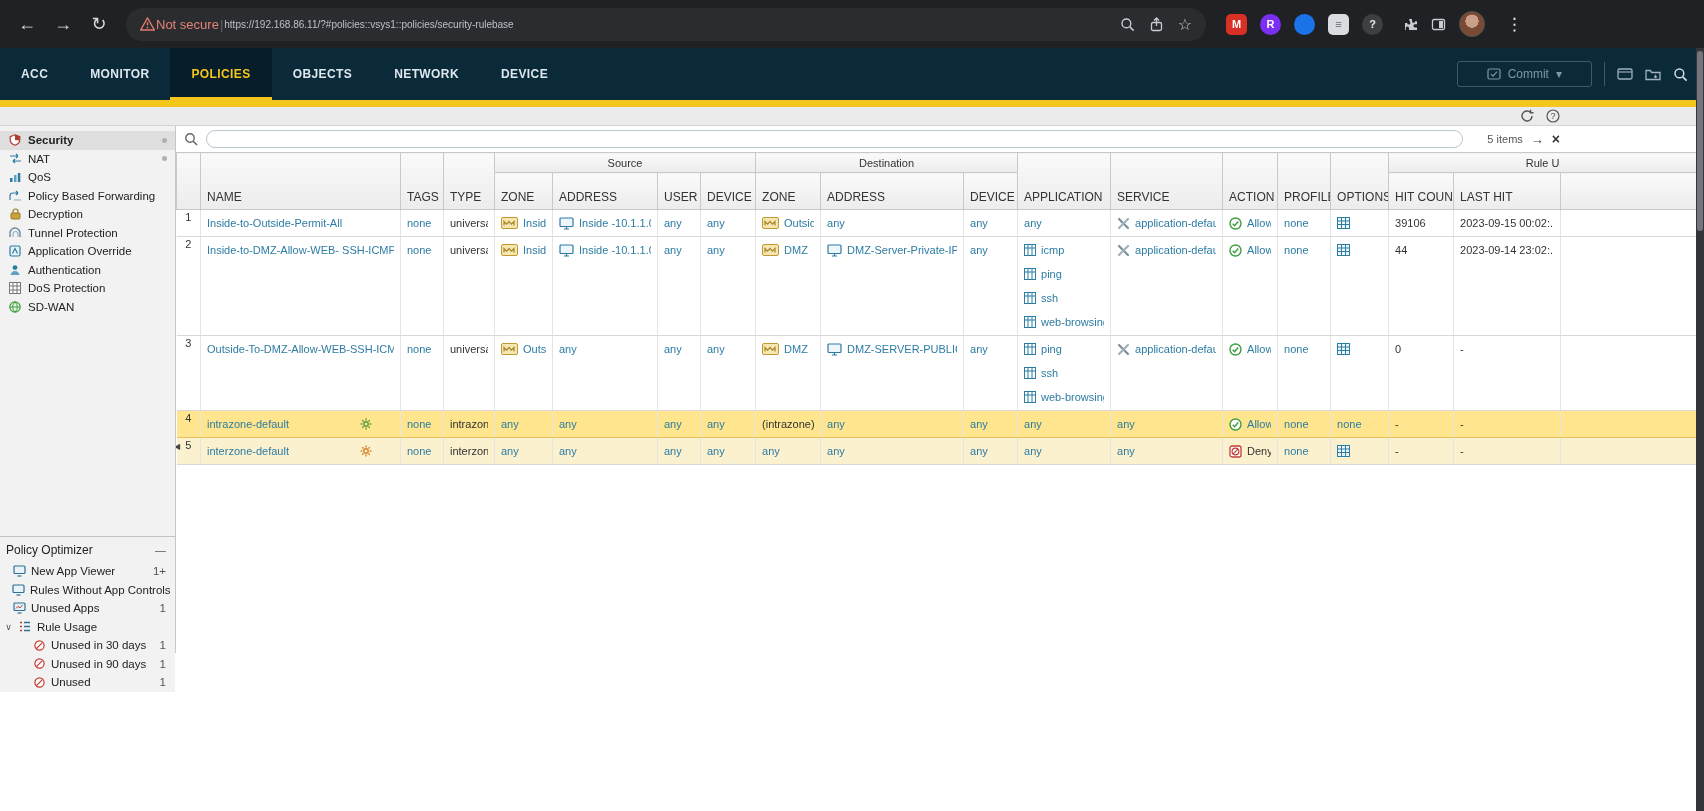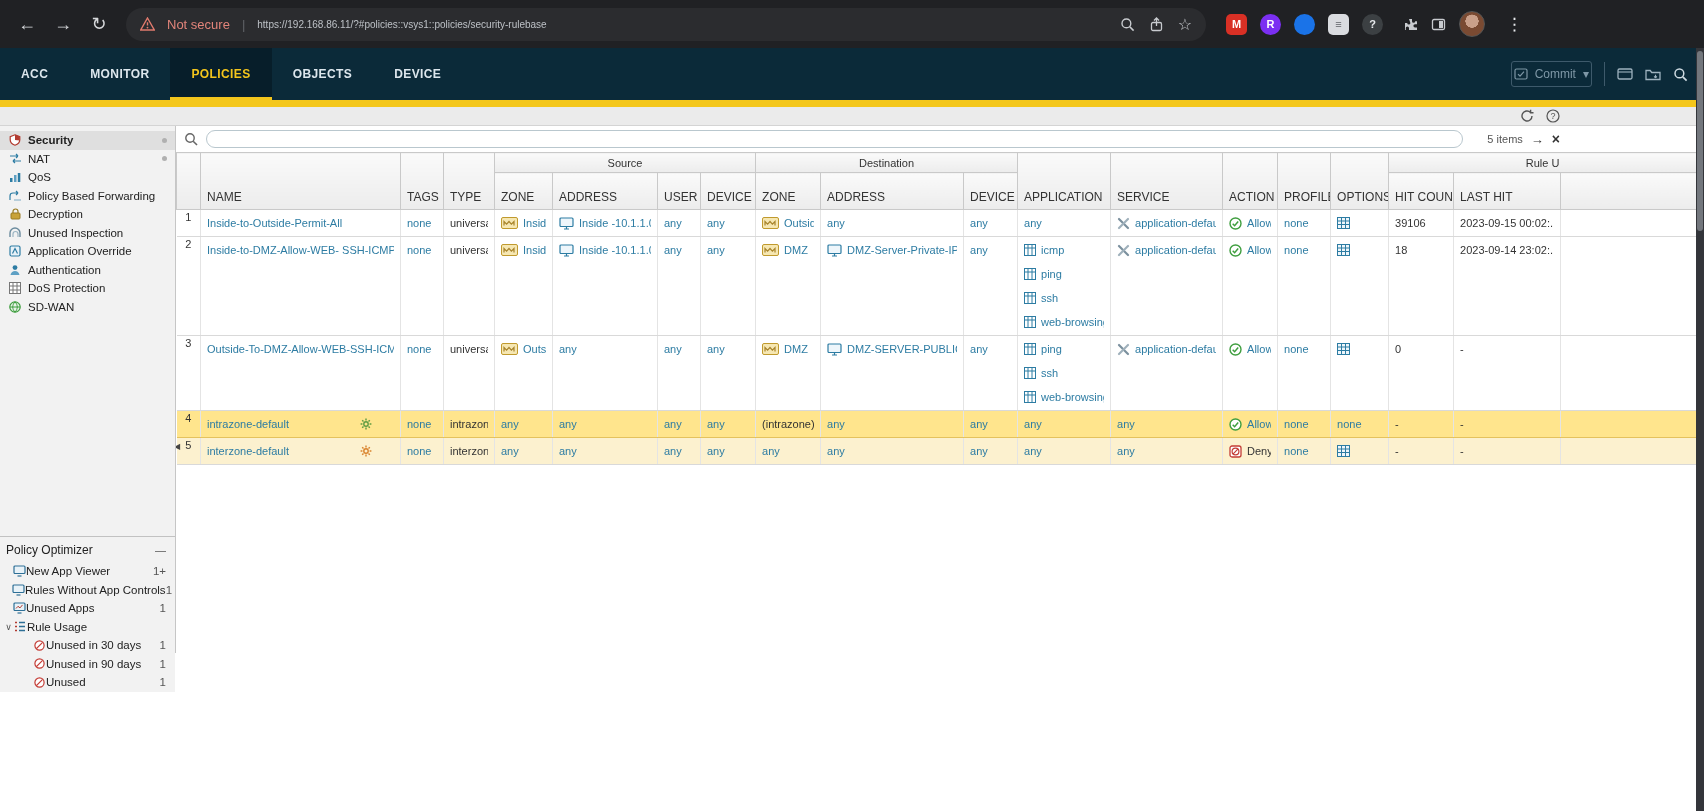--- a/index.html
+++ b/index.html
@@ -3,62 +3,62 @@
 <meta charset="utf-8">
 <style>
   *{margin:0;padding:0;box-sizing:border-box}
   html,body{width:1704px;height:811px;overflow:hidden}
   body{font-family:"Liberation Sans",sans-serif;background:#fff;font-size:12px}
   .screen{position:relative;width:1704px;height:811px}
 
   
   .browser-bar{height:48px;background:#202124;display:flex;align-items:center;padding:0 10px;gap:2px}
   .bicon{color:#d5d7da;font-size:18px;width:34px;height:34px;display:flex;align-items:center;justify-content:center;border-radius:50%;cursor:pointer;flex:0 0 auto}
-  .omnibox{flex:0 0 1080px;height:33px;background:#2b2c2f;border-radius:17px;display:flex;align-items:center;padding:0 14px;gap:12px;margin-left:8px;overflow:hidden}
+  .omnibox{flex:0 0 1080px;height:33px;background:#2b2c2f;border-radius:17px;display:flex;align-items:center;padding:0 14px;gap:1px;margin-left:8px;overflow:hidden}
   .notsecure{color:#e2847a;font-size:13px;white-space:nowrap}
   .omni-sep{color:#5f6368;font-size:13px}
   .url{color:#bdc1c6;font-size:10px;flex:1;white-space:nowrap;overflow:hidden}
   .omni-icons{display:flex;align-items:center;gap:14px}
   .star{color:#c8cbcf;font-size:16px}
   .ext-row{display:flex;align-items:center;gap:13px;margin-left:18px}
   .ext{width:21px;height:21px;display:flex;align-items:center;justify-content:center;font-size:11px;font-weight:bold;color:#fff;cursor:pointer}
   .ext.circle{border-radius:50%}
   .ext.rsquare{border-radius:5px}
   .avatar{width:26px;height:26px;border-radius:50%;background:radial-gradient(circle at 50% 38%, #caa08a 0 34%, #7a4a32 35% 100%);border:1px solid #555;cursor:pointer}
   .menu-dots{color:#e8eaed;font-size:17px;padding:0 8px;cursor:pointer}
 
   
   .app-header{height:52px;background:#0b2a39;display:flex;align-items:stretch;color:#fff}
   .logo{display:flex;align-items:center;gap:9px;padding-left:18px;width:200px;flex:0 0 auto}
   .logo-text{font-weight:bold;font-size:17px;letter-spacing:.5px;color:#fff}
   .nav{display:flex}
   .nav-tab{display:flex;align-items:center;padding:0 21px;font-size:12px;font-weight:600;color:#dde7ed;letter-spacing:.4px;cursor:pointer}
   .nav-tab.active{background:#071e2a;color:#f3c51c;box-shadow:inset 0 -3px 0 #f3c51c}
   .header-right{margin-left:auto;display:flex;align-items:center;gap:12px;padding-right:16px}
-  .commit-btn{border:1px solid #3e5a6b;color:#7e97a6;border-radius:3px;padding:5px 2px;font-size:12px;display:flex;gap:7px;align-items:center;cursor:pointer}
+  .commit-btn{border:1px solid #3e5a6b;color:#7e97a6;border-radius:3px;padding:5px 29px;font-size:12px;display:flex;gap:7px;align-items:center;cursor:pointer}
   .hdr-sep{width:1px;height:24px;background:#3e5a6b}
   .hdr-icon{display:flex;align-items:center;cursor:pointer}
 
   .gold-stripe{height:7px;background:#f4c71c}
 
   .subbar{height:19px;background:#ebebeb;border-bottom:1px solid #d4d4d4;display:flex;align-items:center;justify-content:flex-end;gap:12px;padding-right:144px}
   .subbar .hdr-icon{cursor:pointer}
 
   
   .workspace{display:flex;height:527px}
   .sidebar{width:176px;flex:0 0 176px;background:#f2f2f2;border-right:1px solid #c6c6c6;position:relative;font-size:11.5px;color:#222}
   .sb-list{padding-top:5px}
   .sb-item{height:18.5px;display:flex;align-items:center;gap:6px;padding:0 8px;cursor:pointer;white-space:nowrap}
   .sb-item.selected{background:#dfdfdf;font-weight:bold}
   .sb-icon{display:flex;align-items:center;width:14px;justify-content:center}
   .sb-dot{margin-left:auto;width:5px;height:5px;border-radius:50%;background:#b0b0b0}
   .optimizer{position:absolute;top:410px;left:0;right:0;border-top:1px solid #c2c2c2;background:#f2f2f2}
   .opt-title{display:flex;justify-content:space-between;align-items:center;padding:6px 9px 5px 6px;font-size:12px;color:#222}
   .opt-min{color:#555;cursor:pointer;font-size:11px}
-  .opt-item{height:18.5px;display:flex;align-items:center;padding:0 9px 0 12px;cursor:pointer;white-space:nowrap}
+  .opt-item{height:18.5px;display:flex;align-items:center;gap:5px;padding:0 9px 0 12px;cursor:pointer;white-space:nowrap}
   .opt-item.child{padding-left:32px}
   .opt-item.parent{padding-left:4px}
   .opt-count{margin-left:auto;color:#555}
   .chev{color:#555;font-size:9px;width:9px;text-align:center}
 
   .main{flex:1;position:relative;background:#fff;overflow:hidden}
   .searchrow{height:26px;display:flex;align-items:center;gap:8px;padding:0 144px 0 8px}
   .search-glass{display:flex;align-items:center}
   .filter-input{flex:1;height:18px;border:1px solid #b9c7ce;border-radius:9px;outline:none;padding:0 10px;font-size:11px;font-family:"Liberation Sans",sans-serif;background:#fff;color:#333}
   .items-count{font-size:11px;color:#555;white-space:nowrap;margin-left:16px}
@@ -144,20 +144,21 @@
       <span class="menu-dots">⋮</span>
     </div>
   </div>
 
   <div class="app-header">
     <nav class="nav">
         <div class="nav-tab">ACC</div>
         <div class="nav-tab">MONITOR</div>
         <div class="nav-tab active">POLICIES</div>
         <div class="nav-tab">OBJECTS</div>
+        <div class="nav-tab">NETWORK</div>
         <div class="nav-tab">DEVICE</div>
       </nav>
     <div class="header-right">
       <div class="commit-btn">
         <span class="cicon">
           <svg width="14" height="12">
               <rect x="1" y="1" width="12" height="10" rx="1.5" fill="none" stroke="#7e97a6" stroke-width="1.2"></rect>
               <path d="M4 6.2l2 2 4-4.5" fill="none" stroke="#7e97a6" stroke-width="1.2"></path>
             </svg>
         </span>
@@ -255,21 +256,21 @@
             </span>
             <span>Decryption</span>
           </div>
           <div class="sb-item">
             <span class="sb-icon">
               <svg width="13" height="11">
                 <path d="M1 10V6a5 5 0 0110 0v4" fill="none" stroke="#6b8b9e" stroke-width="1.4"></path>
                 <path d="M4 10V7a2.5 2.5 0 015 0v3" fill="none" stroke="#9ab4c2" stroke-width="1.2"></path>
               </svg>
             </span>
-            <span>Unused Inspection</span>
+            <span>Tunnel Protection</span>
           </div>
           <div class="sb-item">
             <span class="sb-icon">
               <svg width="12" height="12">
                 <rect x="1" y="1" width="10" height="10" rx="1.5" fill="#e8f2f8" stroke="#2d7ca3" stroke-width="1.2"></rect>
                 <path d="M3.5 8.5L6 3.5l2.5 5" fill="none" stroke="#2d7ca3" stroke-width="1.2"></path>
               </svg>
             </span>
             <span>Application Override</span>
           </div>
@@ -718,21 +719,21 @@
                     <span class="cicon">
                       <svg width="13" height="12">
                         <rect x="0.5" y="0.5" width="12" height="11" fill="#eef6fb" stroke="#2d7ca3"></rect>
                         <path d="M0.5 4h12M0.5 7.5h12M4.5 0.5v11M8.5 0.5v11" stroke="#2d7ca3" stroke-width="1"></path>
                       </svg>
                     </span>
                   </div>
                 </td>
                 <td>
                   <div class="ci">
-                    <span class="plain">18</span>
+                    <span class="plain">44</span>
                   </div>
                 </td>
                 <td>
                   <div class="ci">
                     <span class="plain">2023-09-14 23:02:...</span>
                   </div>
                 </td>
                 <td></td>
               </tr>
               <tr class="">

